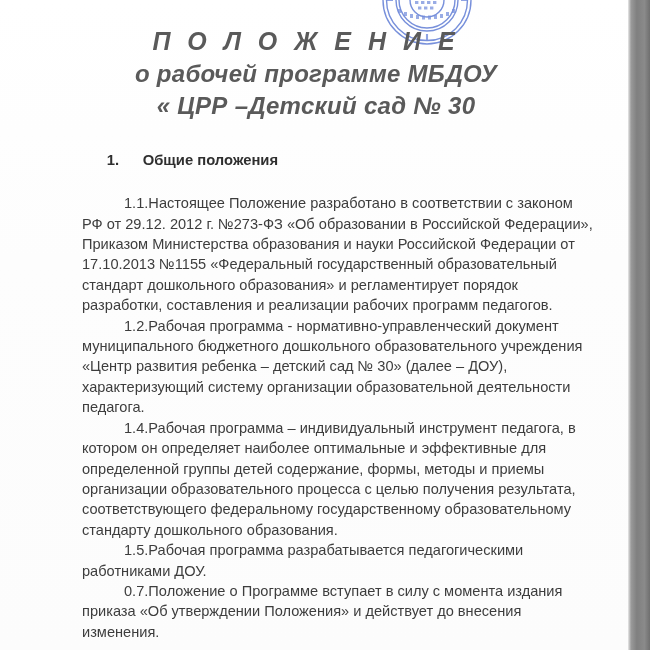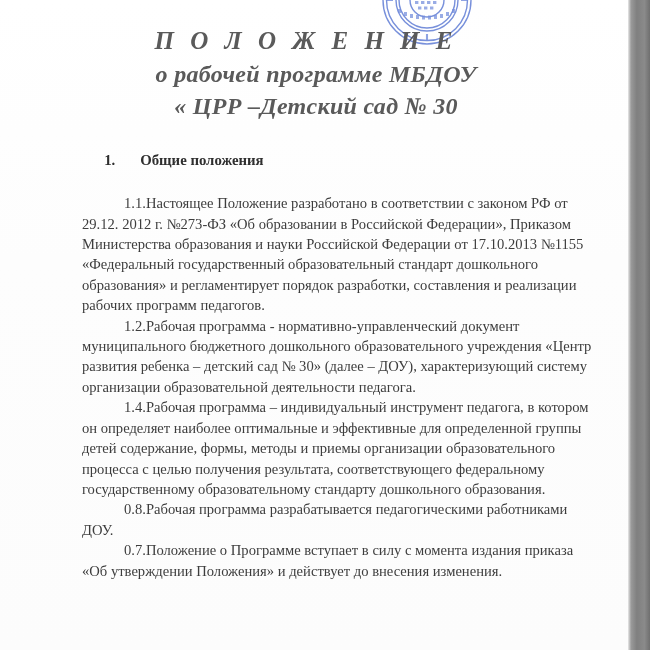--- a/index.html
+++ b/index.html
@@ -6,21 +6,21 @@
     margin: 0;
     padding: 0;
     background: #ffffff;
   }
   #page {
     position: relative;
     width: 650px;
     height: 650px;
     overflow: hidden;
     background: #eab308;
-    font-family: Liberation Serif, serif;
+    font-family: Liberation Sans, sans-serif;
     color: #3a3a3a;
   }
 
   
   #paper-tint {
     position: absolute;
     inset: 0;
     background: linear-gradient(180deg, #ffffff 0%, #fdfdfd 40%, #fcfcfc 100%);
     pointer-events: none;
   }
@@ -167,18 +167,18 @@
 
   <div id="body-text">
 
     <div class="section-heading">
       <span class="sec-num">1.</span><span>Общие положения</span>
     </div>
 
     <p class="para">1.1.Настоящее Положение разработано в соответствии с законом РФ от 29.12. 2012 г. №273-ФЗ  «Об образовании в Российской Федерации», Приказом Министерства образования и науки Российской Федерации  от 17.10.2013 №1155 «Федеральный государственный образовательный стандарт дошкольного образования»  и регламентирует порядок разработки, составления и реализации рабочих программ педагогов.</p>
     <p class="para">1.2.Рабочая программа - нормативно-управленческий документ муниципального  бюджетного дошкольного образовательного учреждения «Центр развития ребенка – детский сад № 30» (далее – ДОУ), характеризующий систему организации образовательной деятельности педагога.</p>
     <p class="para">1.4.Рабочая программа  – индивидуальный инструмент педагога, в котором он определяет наиболее оптимальные и эффективные для определенной группы детей содержание, формы, методы и приемы организации образовательного процесса с целью получения результата, соответствующего федеральному государственному образовательному стандарту дошкольного образования.</p>
-    <p class="para">0.8.Рабочая программа разрабатывается педагогическими работниками ДОУ.</p>
+    <p class="para">1.5.Рабочая программа разрабатывается педагогическими работниками ДОУ.</p>
     <p class="para">0.7.Положение о Программе вступает в силу с момента издания приказа «Об утверждении Положения» и действует до внесения изменения.</p>
 
   </div>
 
 </div>
 
 </body></html>

